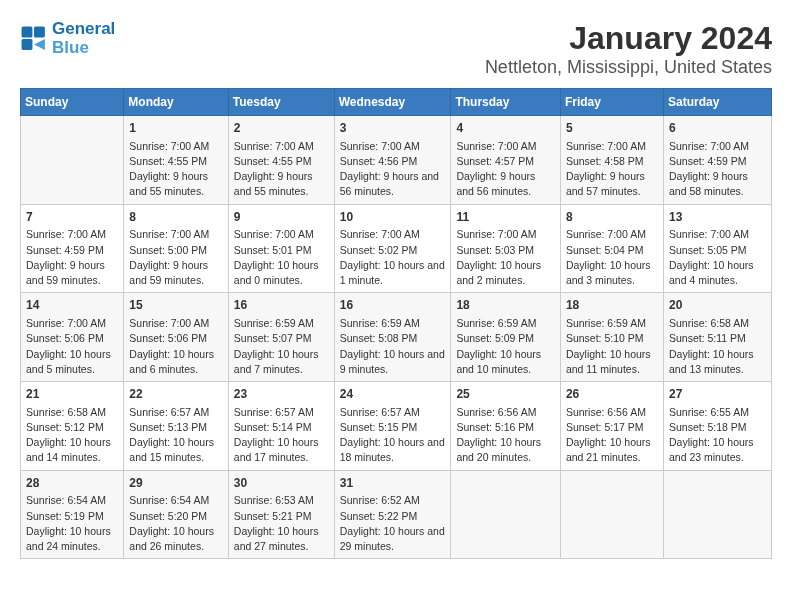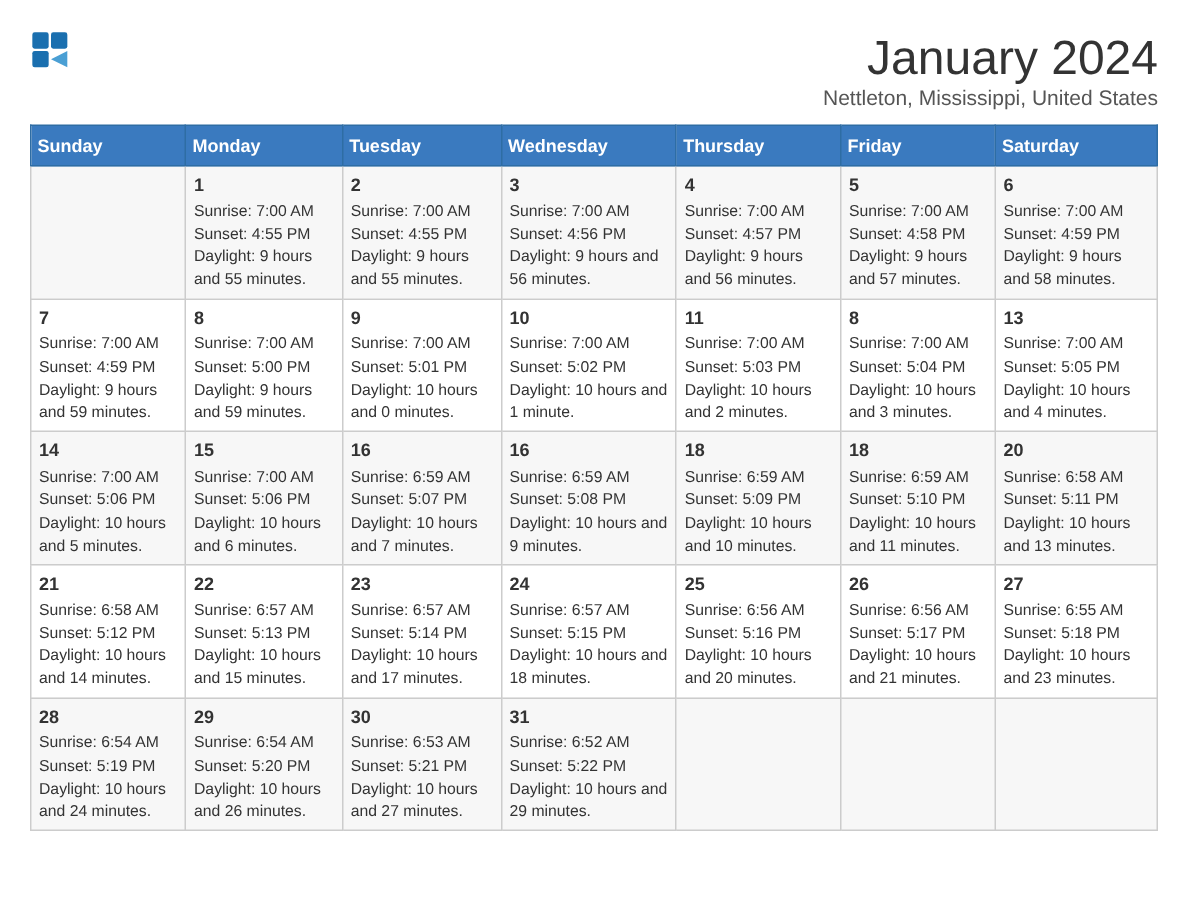--- a/index.html
+++ b/index.html
@@ -23,25 +23,25 @@
     }
     .logo-icon {
       width: 28px;
       height: 28px;
     }
     .title-block {
       text-align: right;
     }
     .calendar-title {
       font-size: 32px;
-      font-weight: normal;
+      font-weight: bold;
       color: #333;
     }
     .calendar-subtitle {
-      font-size: 14px;
+      font-size: 18px;
       color: #555;
     }
     table {
       width: 100%;
       border-collapse: collapse;
       font-size: 11px;
       padding-left: 12px;
     }
     thead tr th {
       background-color: #3a7abf;
@@ -86,20 +86,26 @@
 <body>
 
 <div class="header">
   <div class="logo">
     <svg class="logo-icon" viewBox="0 0 36 36">
       <rect x="2" y="2" width="14" height="14" rx="2" fill="#1a6faf"></rect>
       <rect x="18" y="2" width="14" height="14" rx="2" fill="#1a6faf"></rect>
       <rect x="2" y="18" width="14" height="14" rx="2" fill="#1a6faf"></rect>
       <polygon points="18,25 32,18 32,32" fill="#4a9fd4"></polygon>
     </svg>
+    <div style="line-height:1.1;">
+      <div style="font-size:17px; font-weight:bold; color:#333;">
+        <span style="color:#1a6faf;">General</span><br>
+        <span style="color:#4a9fd4;">Blue</span>
+      </div>
+    </div>
   </div>
   <div class="title-block">
     <div class="calendar-title">January 2024</div>
     <div class="calendar-subtitle">Nettleton, Mississippi, United States</div>
   </div>
 </div>
 
 <table>
   <thead>
     <tr>

